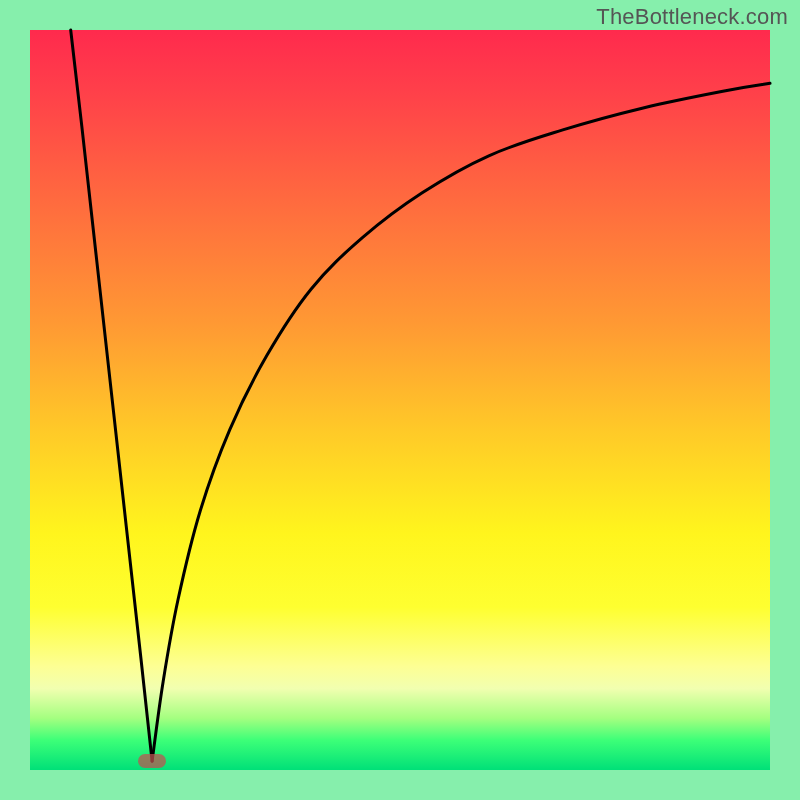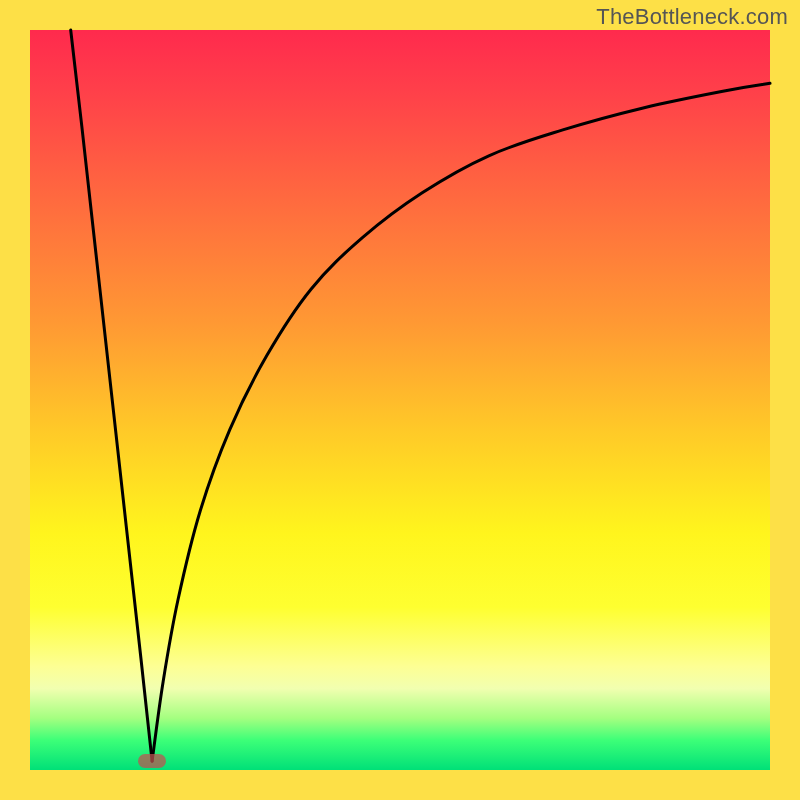--- a/index.html
+++ b/index.html
@@ -10,21 +10,21 @@
     overflow: hidden;
     background: #000;
     font-family: Arial, Helvetica, sans-serif;
   }
   .frame {
     position: absolute;
     top: 0;
     left: 0;
     width: 800px;
     height: 800px;
-    background: #fde047;
+    background: #86efac;
   }
   .plot-area {
     position: absolute;
     top: 30px;
     left: 30px;
     width: 740px;
     height: 740px;
     background: linear-gradient(to bottom,
       #ff2a4d 0%,
       #ff3f4a 8%,

